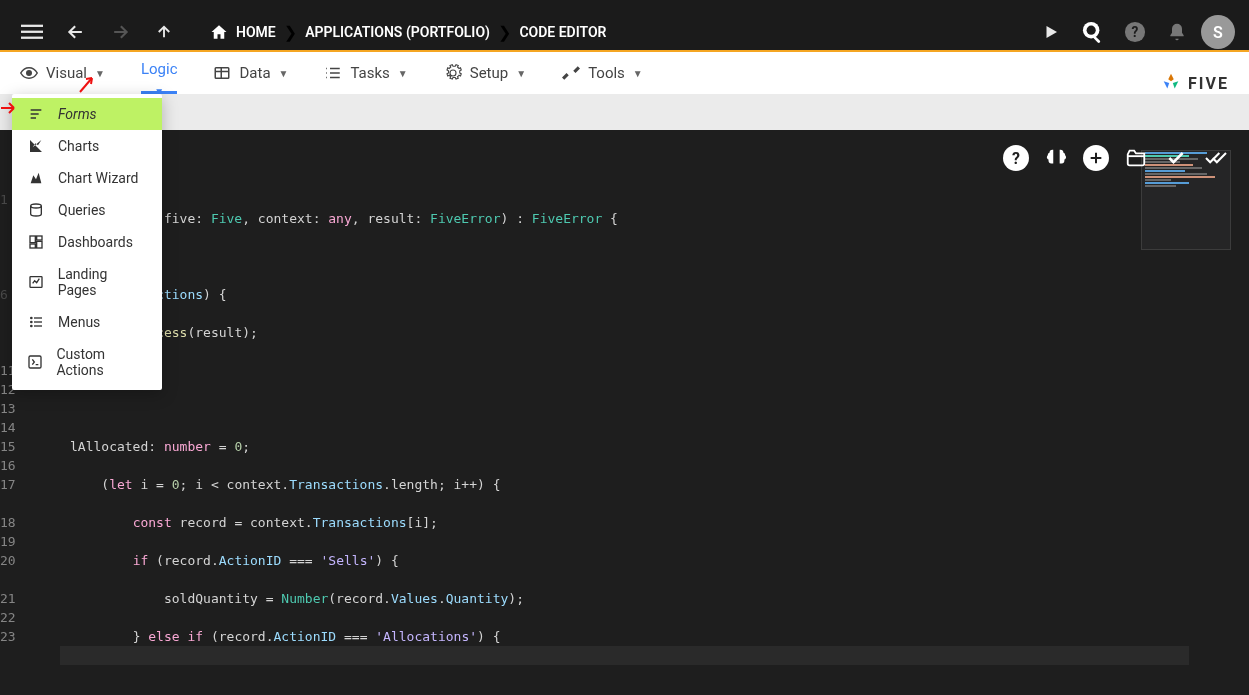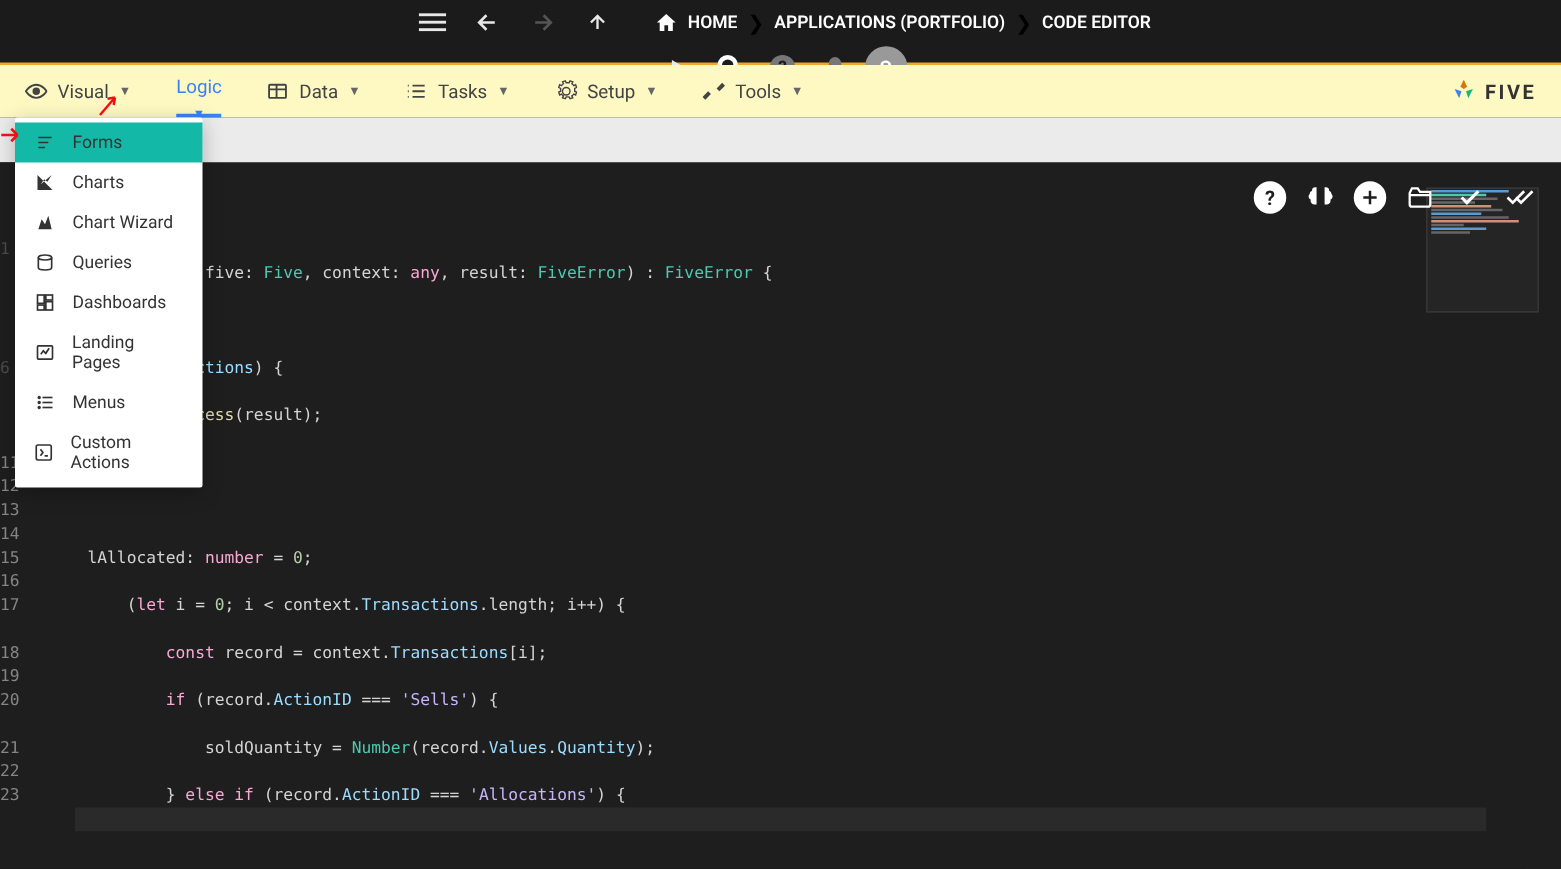--- a/index.html
+++ b/index.html
@@ -1,27 +1,27 @@
 <!DOCTYPE html>
 <html><head>
 <meta charset="utf-8">
 <style>
 * { margin: 0; padding: 0; box-sizing: border-box; }
 body { font-family: -apple-system, BlinkMacSystemFont, "Segoe UI", Roboto, Arial, sans-serif; width: 1249px; height: 695px; background: #1b1b1b; overflow: hidden; position: relative; }
 
-.topbar { height: 52px; background: #1b1b1b; display: flex; align-items: center; padding: 0 28px; border-bottom: 2px solid #f5a623; flex-direction: column; }
+.topbar { height: 52px; background: #1b1b1b; display: flex; align-items: flex-end; padding: 0 14px; border-bottom: 2px solid #f5a623; }
 .topbar-left { display: flex; align-items: center; gap: 8px; flex: 1; }
 .icon-btn { width: 36px; height: 36px; display: flex; align-items: center; justify-content: center; cursor: pointer; color: #e8e8e8; border-radius: 50%; }
 .icon-btn.disabled { color: #555; }
 .breadcrumb { display: flex; align-items: center; gap: 8px; margin-left: 20px; }
 .crumb { color: #fff; font-size: 14px; font-weight: 600; display: flex; align-items: center; gap: 8px; cursor: pointer; }
 .topbar-right { display: flex; align-items: center; gap: 6px; }
 .avatar { width: 34px; height: 34px; border-radius: 50%; background: #999; display: flex; align-items: center; justify-content: center; color: #fff; font-weight: 600; }
 
-.navbar { height: 42px; background: #fef9c3; display: flex; align-items: center; padding: 0 20px; gap: 36px; position: relative; }
+.navbar { height: 42px; background: #ffffff; display: flex; align-items: flex-end; padding: 0 20px; gap: 36px; position: relative; }
 .nav-item { display: flex; align-items: center; gap: 8px; font-size: 15px; color: #444; cursor: pointer; height: 100%; }
 .nav-item.active { color: #3b82f6; border-bottom: 3px solid #3b82f6; flex-direction: column; }
 .nav-drop { font-size: 10px; color: #666; }
 .nav-item.active .nav-drop { color: #3b82f6; }
 .brand { position: absolute; right: 20px; display: flex; align-items: center; gap: 6px; font-weight: 700; letter-spacing: 2px; color: #333; }
 
 .subheader { height: 36px; background: #ebebeb; display: flex; align-items: center; padding: 0 16px; }
 .back-ico { width: 28px; height: 28px; display: flex; align-items: center; justify-content: center; cursor: pointer; color: #333; }
 
 .editor { position: absolute; top: 130px; left: 0; right: 0; bottom: 0; background: #1e1e1e; display: flex; }
@@ -39,21 +39,21 @@
 
 .minimap { position: absolute; top: 150px; right: 18px; width: 90px; height: 100px; background: #252526; border: 1px solid #3c3c3c; }
 .mm-line { height: 2px; margin: 1px 3px; }
 
 .editor-toolbar { position: absolute; top: 145px; right: 20px; display: flex; gap: 14px; z-index: 5; }
 .et-btn { width: 26px; height: 26px; display: flex; align-items: center; justify-content: center; cursor: pointer; color: #fff; }
 .et-btn.circle { background: #fff; color: #1e1e1e; border-radius: 50%; }
 
 .dropdown { position: absolute; top: 94px; left: 12px; width: 150px; background: #fff; box-shadow: 0 4px 16px rgba(0,0,0,0.25); border-radius: 2px; z-index: 100; padding: 4px 0; }
 .dd-item { display: flex; align-items: center; gap: 12px; padding: 8px 14px; font-size: 14px; color: #333; cursor: pointer; }
-.dd-item:first-child { background: #14b8a6; }
+.dd-item:first-child { background: #bef264; font-style: italic; }
 .dd-ico { width: 20px; display: flex; align-items: center; justify-content: center; color: #333; }
 
 .arrow { position: absolute; z-index: 200; }
 .arrow svg { display:block; }
 </style>
 </head>
 <body>
 
 <div class="topbar">
   <div class="topbar-left">

